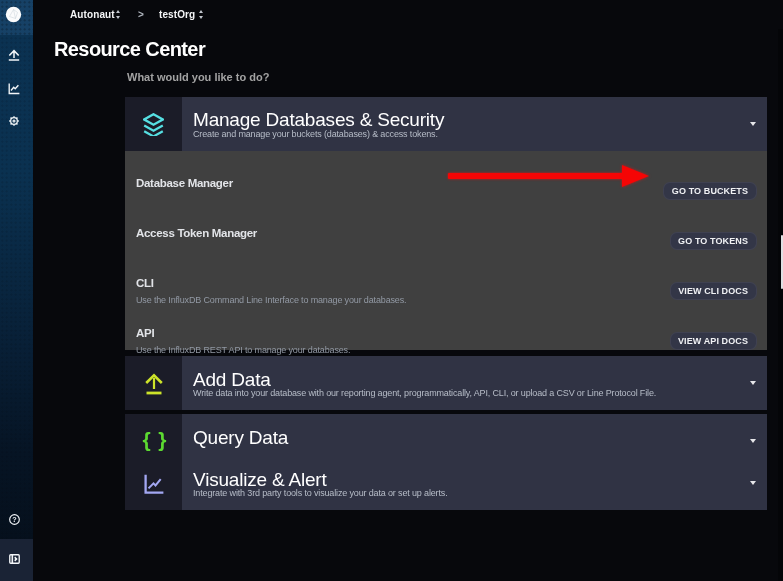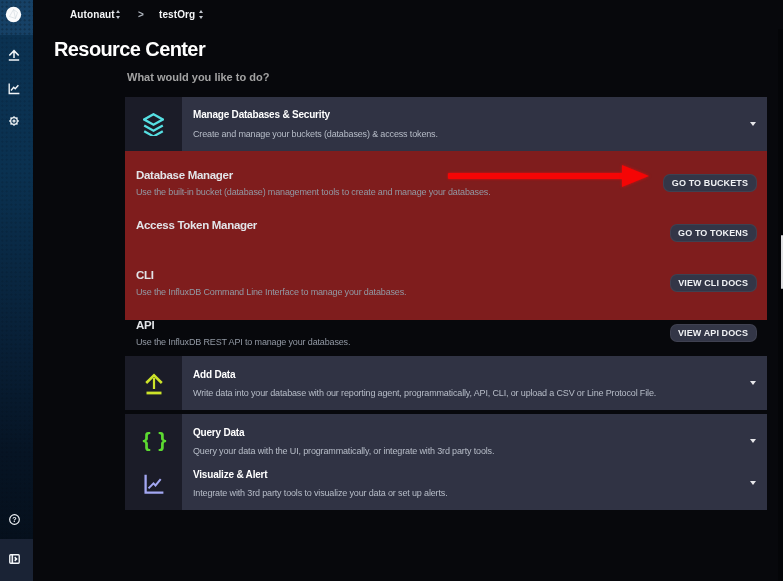--- a/index.html
+++ b/index.html
@@ -48,28 +48,28 @@
     position:absolute; left:127px; top:71px;
     font-size:11px; font-weight:bold; color:#a3a3a3;
   }
   
   .panel { position:absolute; left:125px; width:642px; }
   .phead { position:relative; width:100%; height:54px; background:#303344; }
   .picon {
     position:absolute; left:0; top:0; width:57px; height:100%;
     background:#1b1c28; display:flex; align-items:center; justify-content:center;
   }
-  .ptitle { position:absolute; left:68px; top:12.5px; font-size:10px; font-weight:bold; color:#ffffff; letter-spacing:-0.2px; }
+  .ptitle { position:absolute; left:68px; top:12.5px; font-size:19px; font-weight:normal; color:#ffffff; letter-spacing:-0.2px; }
   .pdesc  { position:absolute; left:68px; top:32px; font-size:9px; color:#b7bdc8; letter-spacing:-0.15px; }
   .caret {
     position:absolute; right:11.5px; top:24.5px;
     width:0; height:0; border-left:3.6px solid transparent; border-right:3.6px solid transparent;
     border-top:4.9px solid #e6e7ea;
   }
-  .pbody { position:relative; width:100%; height:169px; padding-top:7px; background:#7f1d1d; }
+  .pbody { position:relative; width:100%; height:199px; padding-top:15px; background:#404040; }
   .prow { position:relative; height:50px; }
   .rtitle { position:absolute; left:11px; top:10.5px; font-size:11.5px; font-weight:bold; color:#e2e4e8; letter-spacing:-0.3px; }
   .rdesc  { position:absolute; left:11px; top:29px; font-size:9px; color:#9299a4; letter-spacing:-0.15px; }
   .btn {
     position:absolute; right:10.5px; top:15.5px; height:18.5px;
     background:#333647; border:1px solid rgba(255,255,255,0.06); border-radius:7px;
     color:#f0f1f4; font-size:9px; font-weight:bold; letter-spacing:0.1px;
     display:flex; align-items:center; padding:0 7.5px; white-space:nowrap;
   }
   
@@ -145,21 +145,20 @@
           <path d="M1.2 18.2 L10.5 23.4 L19.8 18.2"></path>
         </svg>
       </div>
       <div class="ptitle" style="top:11.5px;">Manage Databases &amp; Security</div>
       <div class="pdesc">Create and manage your buckets (databases) &amp; access tokens.</div>
       <div class="caret" style="top:25px;"></div>
     </div>
     <div class="pbody">
       <div class="prow">
         <div class="rtitle">Database Manager</div>
-        <div class="rdesc">Use the built-in bucket (database) management tools to create and manage your databases.</div>
         <div class="btn">GO TO BUCKETS</div>
       </div>
       <div class="prow">
         <div class="rtitle">Access Token Manager</div>
         <div class="btn">GO TO TOKENS</div>
       </div>
       <div class="prow">
         <div class="rtitle">CLI</div>
         <div class="rdesc">Use the InfluxDB Command Line Interface to manage your databases.</div>
         <div class="btn">VIEW CLI DOCS</div>
@@ -186,21 +185,20 @@
       <div class="caret"></div>
     </div>
   </div>
 
   <div class="panel" style="top:414px;">
     <div class="phead">
       <div class="picon">
         <div style="color:#5cd931;font-size:21px;font-weight:bold;letter-spacing:3px;margin-top:-3px;margin-left:5px;">{ }</div>
       </div>
       <div class="ptitle">Query Data</div>
-      <div class="pdesc">Query your data with the UI, programmatically, or integrate with 3rd party tools.</div>
       <div class="caret"></div>
     </div>
   </div>
 
   <div class="panel" style="top:456px;">
     <div class="phead">
       <div class="picon">
         <svg width="21" height="21" viewBox="0 0 21 21" style="margin-top:2px;" fill="none" stroke="#a3a7f2">
           <path d="M2.6 0.8 V18.7 H20.4" stroke-width="2.3"></path>
           <path d="M5.5 14.4 L10.5 9.4 L12.5 11.4 L17.7 5.2" stroke-width="2"></path>

